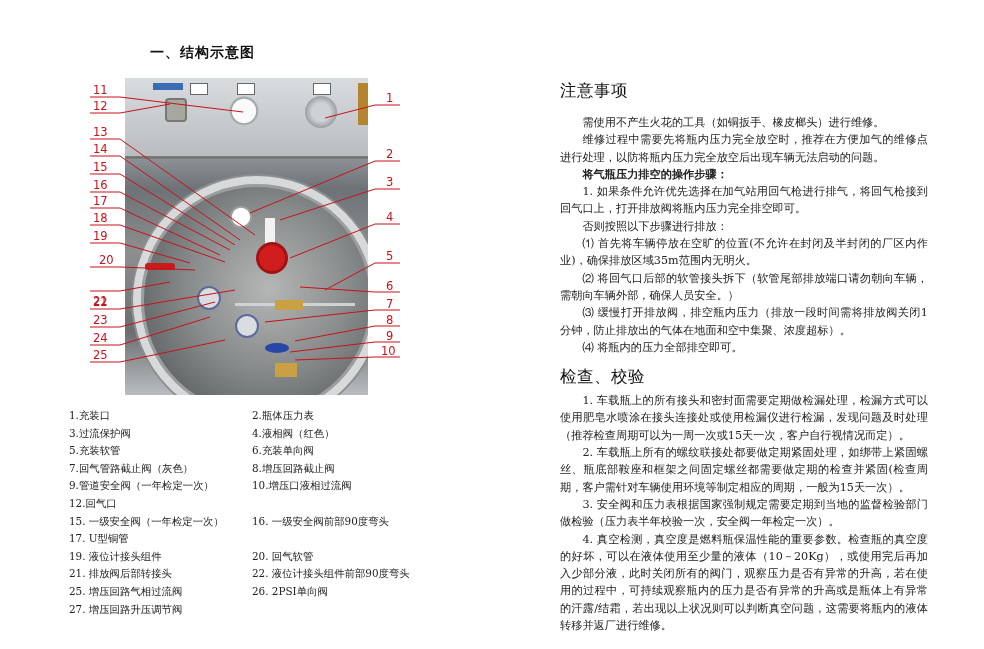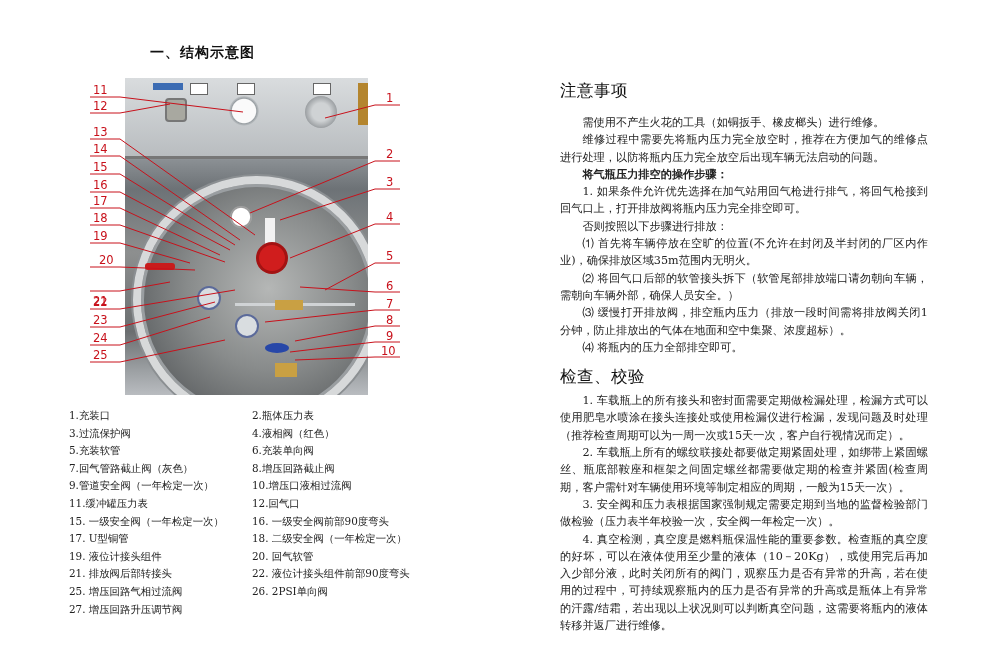--- a/index.html
+++ b/index.html
@@ -154,30 +154,28 @@
     </div>
   <div class="row">
       <span class="c1">7.回气管路截止阀（灰色）</span>
       <span class="c2">8.增压回路截止阀</span>
     </div>
   <div class="row">
       <span class="c1">9.管道安全阀（一年检定一次）</span>
       <span class="c2">10.增压口液相过流阀</span>
     </div>
   <div class="row">
-      <span class="c1">11.缓冲罐压力表</span>
       <span class="c2">12.回气口</span>
     </div>
   <div class="row">
       <span class="c1">15. 一级安全阀（一年检定一次）</span>
       <span class="c2">16. 一级安全阀前部90度弯头</span>
     </div>
   <div class="row">
       <span class="c1">17. U型铜管</span>
-      <span class="c2">18. 二级安全阀（一年检定一次）</span>
     </div>
   <div class="row">
       <span class="c1">19. 液位计接头组件</span>
       <span class="c2">20. 回气软管</span>
     </div>
   <div class="row">
       <span class="c1">21. 排放阀后部转接头</span>
       <span class="c2">22. 液位计接头组件前部90度弯头</span>
     </div>
   <div class="row">

